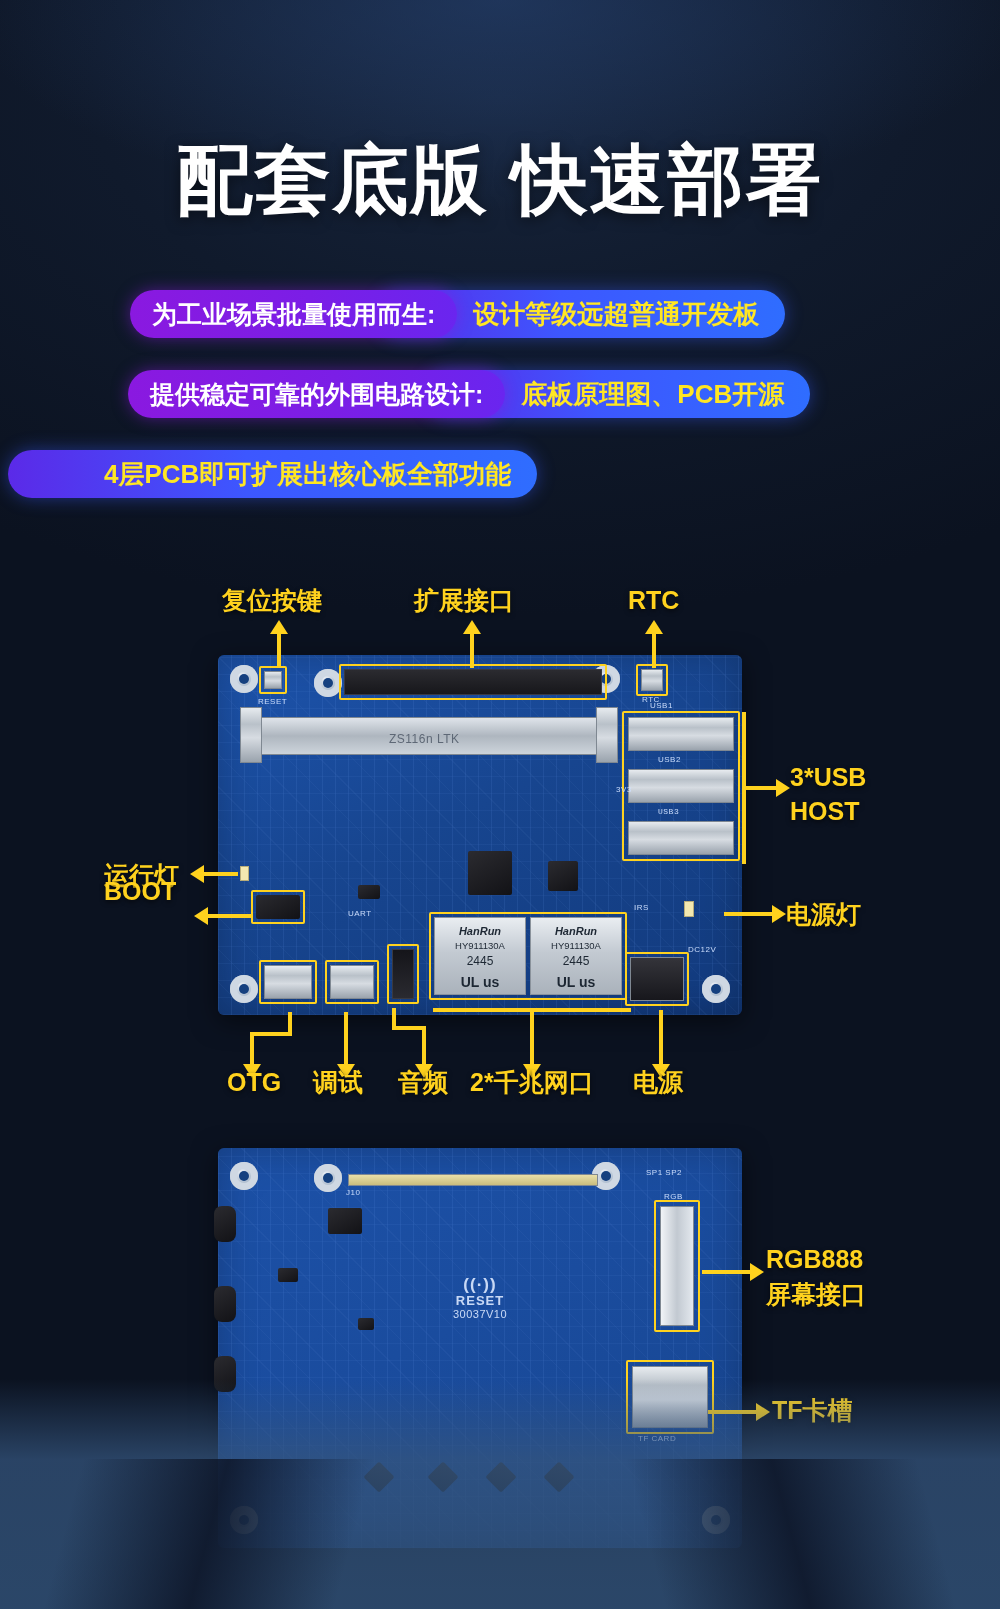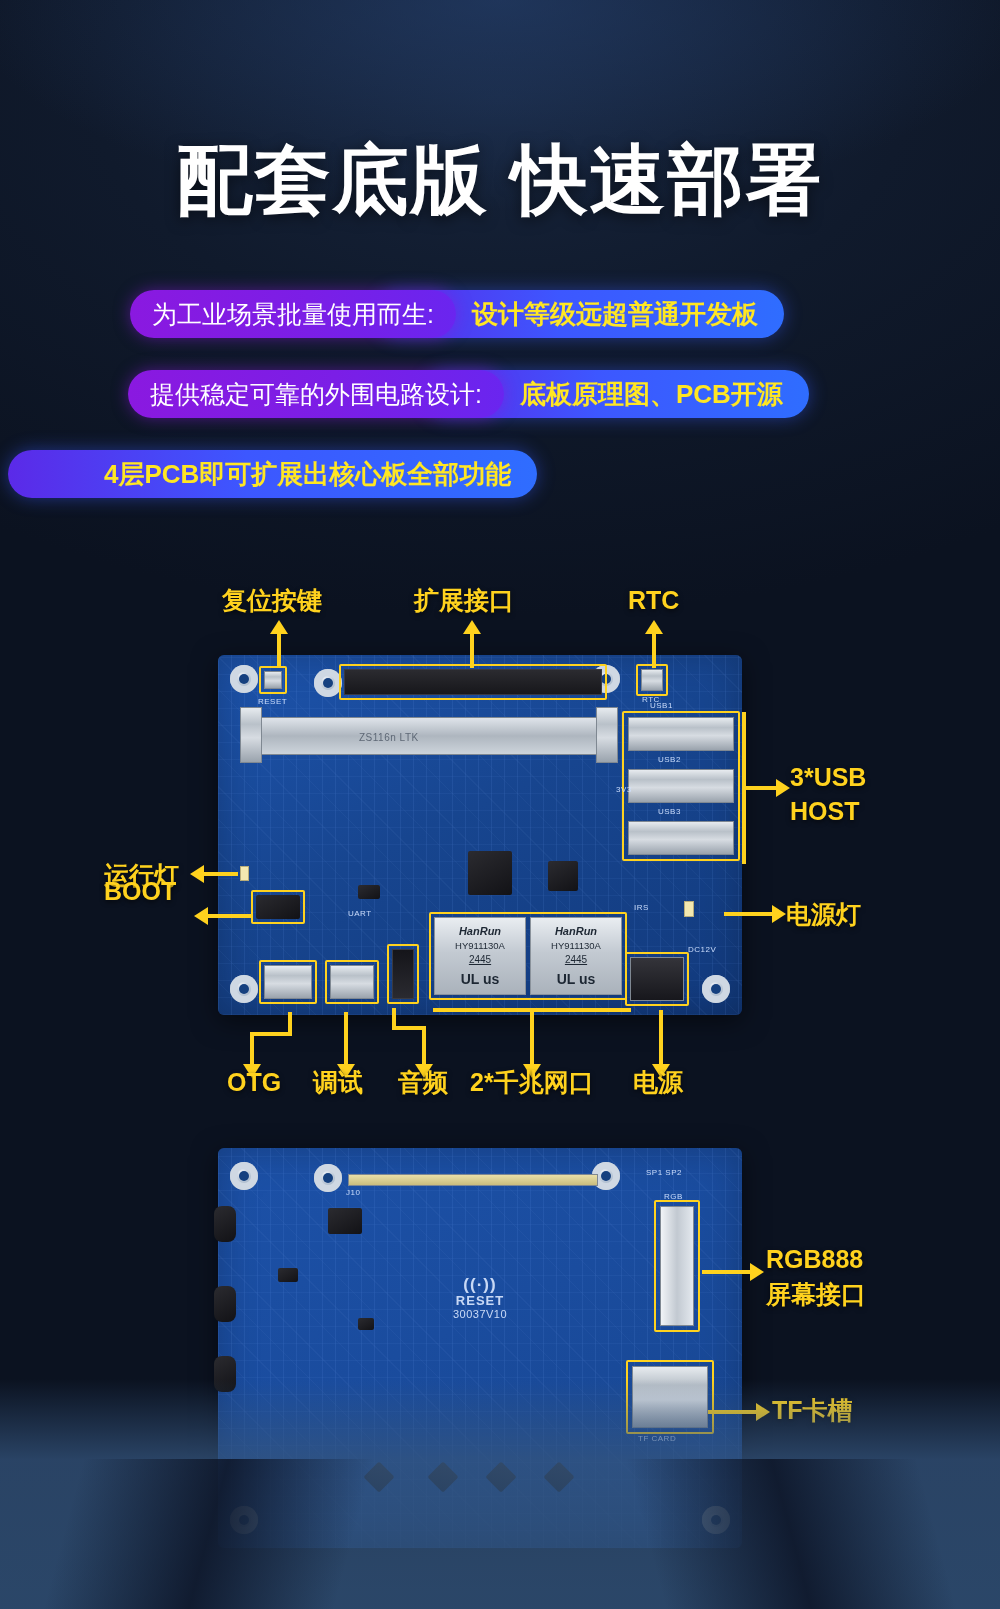--- a/index.html
+++ b/index.html
@@ -55,21 +55,21 @@
     margin-left:-80px;
     color:#ffe623; font-size:26px; font-weight:bold;
     box-shadow: 0 0 18px rgba(58,92,255,.45);
     white-space:nowrap;
   }
   .feat-left {
     position:relative; z-index:2;
     background: linear-gradient(90deg,#8a19e0 0%, #7b1ee6 55%, #6a25ef 100%);
     border-radius:24px;
     display:flex; align-items:center; padding:0 22px;
-    color:#ffffff; font-size:25px; font-weight:400;
+    color:#ffffff; font-size:25px; font-weight:700;
     box-shadow: 0 0 16px rgba(138,25,224,.5);
     white-space:nowrap;
   }
   .r1 .feat-wrap { left:130px; }
   .r2 .feat-wrap { left:128px; }
   .r3 .feat-wrap { left:88px; }
 
   
   .board {
     position:absolute;
@@ -120,21 +120,21 @@
   .hl { position:absolute; border:2px solid #ffd21e; border-radius:2px; }
 
   .magnet{
     position:absolute; background:linear-gradient(180deg,#e9edf1,#c3cad2 45%,#aab2bb);
     border:1px solid #8a929b; color:#1d2733;
     display:flex; flex-direction:column; align-items:center; justify-content:flex-start;
     padding-top:7px; gap:3px;
   }
   .magnet .brand{ font-size:11px; font-style:italic; font-weight:bold; }
   .magnet .pn{ font-size:9.5px; }
-  .magnet .dc{ font-size:10px;text-decoration:underline; }
+  .magnet .dc{ font-size:12px; }
   .magnet .ul{ margin-top:3px; font-size:14px; font-weight:bold; }
 
   
   .lbl{
     position:absolute; color:#ffd21e; font-weight:bold;
     font-size:25px; white-space:nowrap; line-height:1.12;
     text-shadow: 0 2px 5px rgba(0,0,0,.6);
   }
   
   .arw{ position:absolute; background:#ffd21e; }
@@ -193,30 +193,30 @@
     <div class="silk" style="left:40px; top:42px;">RESET</div>
 
     <div class="metal" style="left:126px; top:14px; width:258px; height:26px; background:linear-gradient(180deg,#2b2b30,#17171b); border-color:#3a3a40;"></div>
     <div class="hl" style="left:121px; top:9px; width:268px; height:36px;"></div>
 
     <div class="metal" style="left:423px; top:14px; width:22px; height:22px;"></div>
     <div class="hl" style="left:418px; top:9px; width:32px; height:32px;"></div>
     <div class="silk" style="left:424px; top:40px;">RTC</div>
 
     <div class="metal" style="left:34px; top:62px; width:354px; height:38px; background:linear-gradient(180deg,#dfe4ea,#aeb6bf 50%,#cdd4db);">
-      <div class="silk" style="left:106px; top:14px; color:#5a6472; font-size:10px;">ZS116n LTK</div>
+      <div class="silk" style="left:136px; top:14px; color:#5a6472; font-size:12px;">ZS116n LTK</div>
     </div>
     <div class="metal" style="left:22px; top:52px; width:22px; height:56px;"></div>
     <div class="metal" style="left:378px; top:52px; width:22px; height:56px;"></div>
 
     <div class="silk" style="left:432px; top:46px;">USB1</div>
     <div class="metal" style="left:410px; top:62px; width:106px; height:34px;"></div>
     <div class="silk" style="left:440px; top:100px;">USB2</div>
     <div class="metal" style="left:410px; top:114px; width:106px; height:34px;"></div>
-    <div class="silk" style="left:440px; top:152px;">USB3</div>
+    <div class="silk" style="left:440px; top:152px;font-family:Liberation Mono, monospace;">USB3</div>
     <div class="metal" style="left:410px; top:166px; width:106px; height:34px;"></div>
     <div class="hl" style="left:404px; top:56px; width:118px; height:150px;"></div>
 
     <div style="position:absolute; left:22px; top:211px; width:9px; height:15px; background:#f3e8b0; border:1px solid #b8ad7a;"></div>
 
     <div class="darkchip" style="left:38px; top:240px; width:44px; height:24px;"></div>
     <div class="hl" style="left:33px; top:235px; width:54px; height:34px;"></div>
 
     <div class="darkchip" style="left:250px; top:196px; width:44px; height:44px;"></div>
     <div class="darkchip" style="left:330px; top:206px; width:30px; height:30px;"></div>

